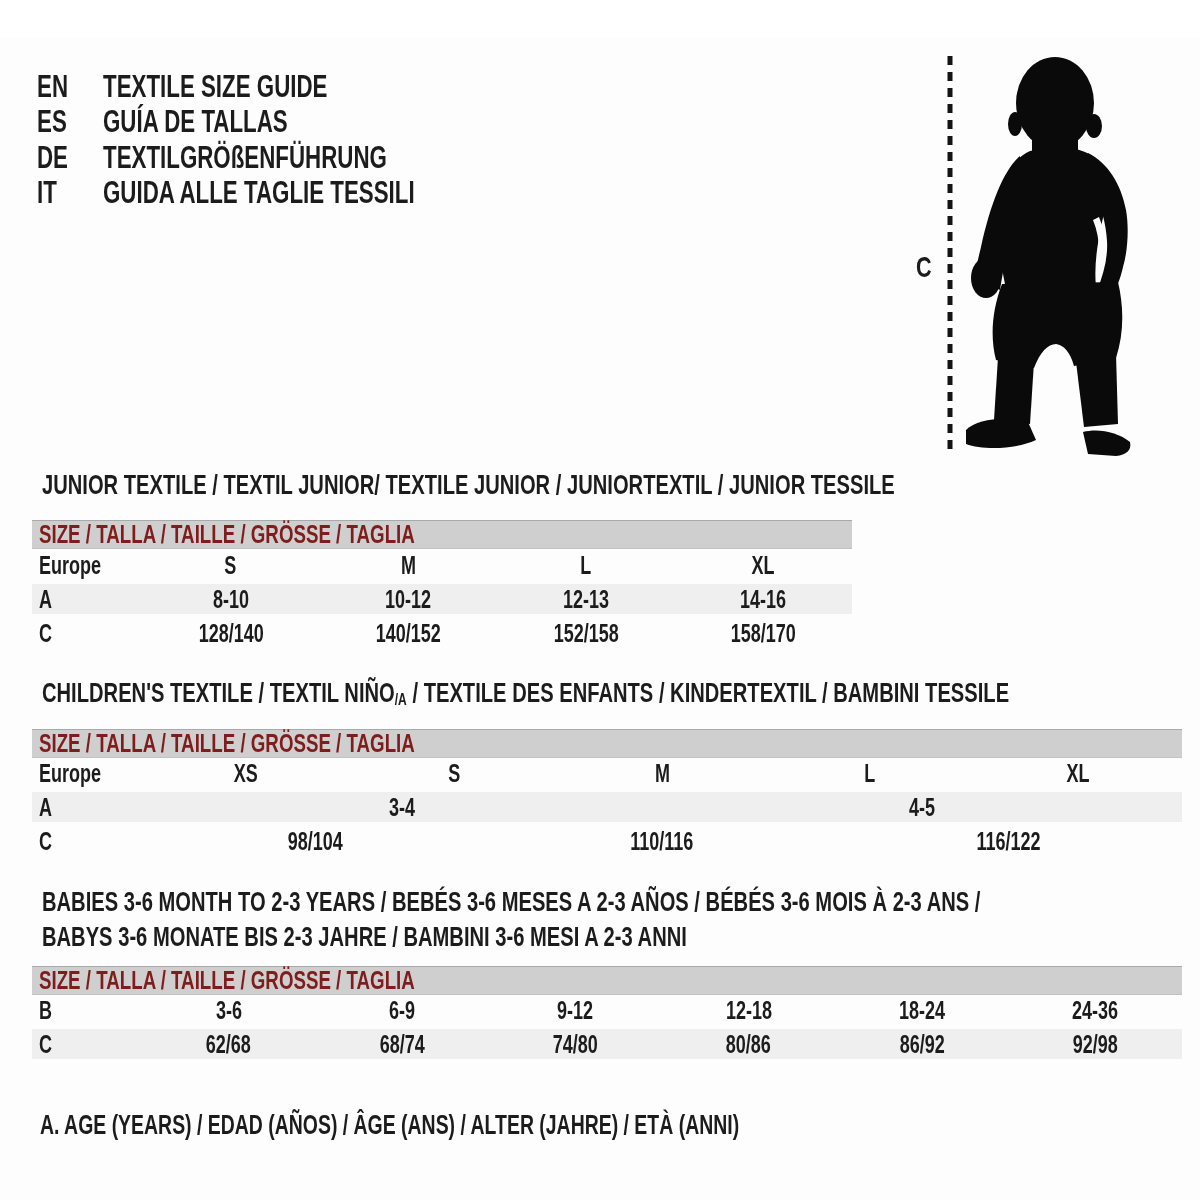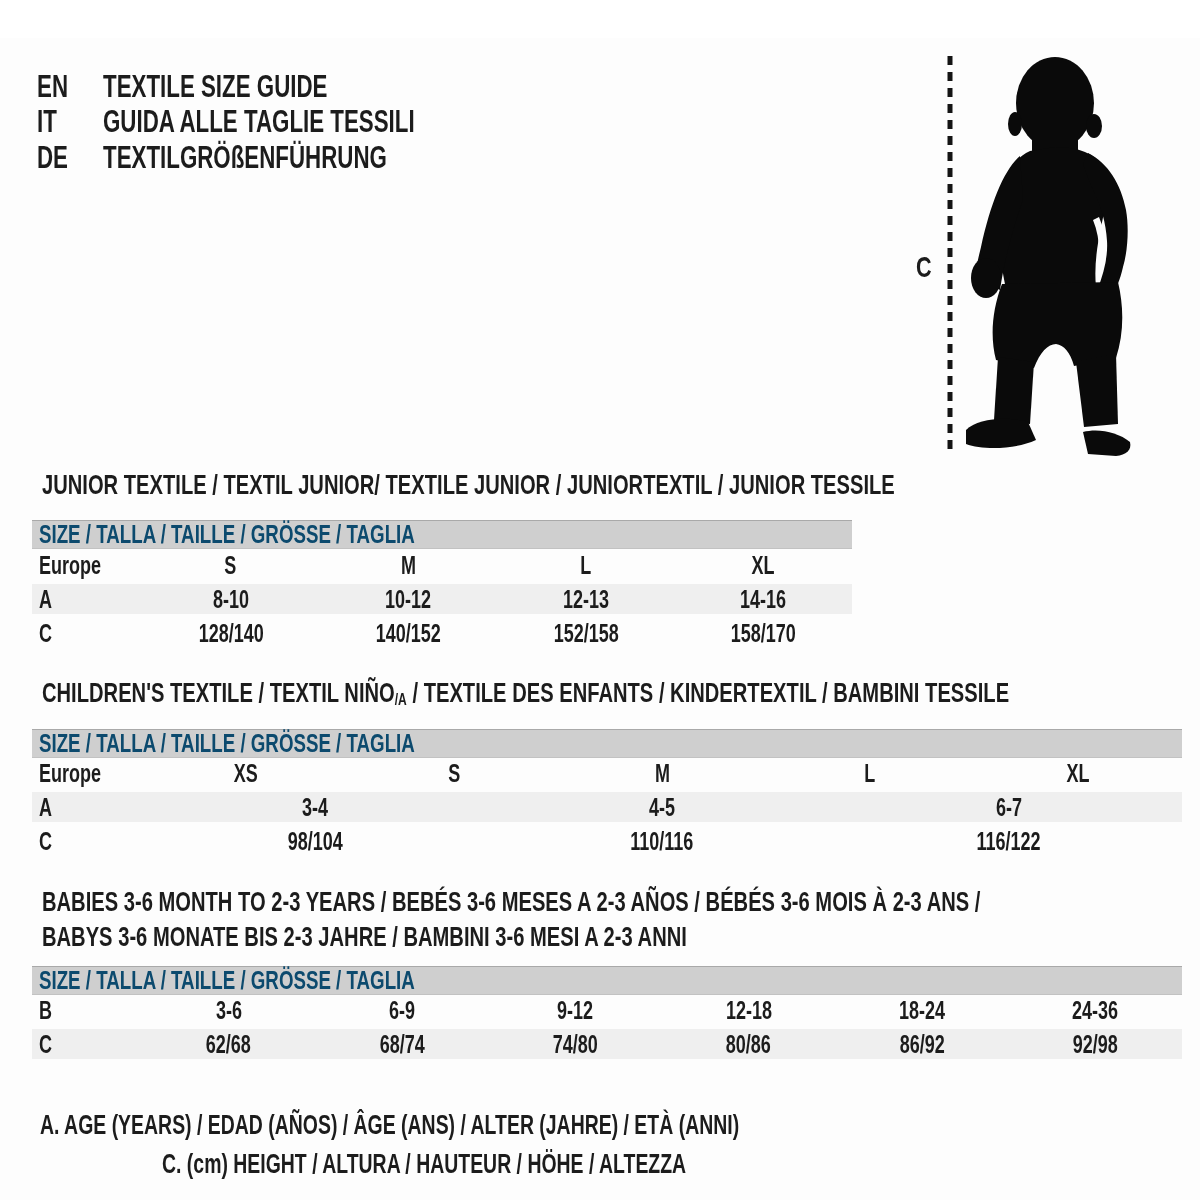--- a/index.html
+++ b/index.html
@@ -11,46 +11,50 @@
   
   .cx{display:inline-block;transform:scaleX(.72);transform-origin:0 50%;white-space:nowrap;}
   .cxc{display:inline-block;transform:scaleX(.72);transform-origin:50% 50%;white-space:nowrap;}
   .lang-row{display:flex;line-height:35.4px;font-size:31px;font-weight:bold;}
   .lang-code{flex:0 0 66px;}
   .sec-title{font-size:28px;font-weight:bold;line-height:30px;white-space:nowrap;}
   .subA{font-size:.6em;position:relative;top:.18em;}
   .size-bar{
     background:#cfcfcf;border-top:1px solid #a9a9a9;border-bottom:1px solid #c2c2c2;
     height:29px;line-height:26px;padding-left:7px;font-size:26px;font-weight:bold;
-    color:#0c4a6e;box-sizing:border-box;
+    color:#7f1d1d;box-sizing:border-box;
   }
   .trow{display:flex;align-items:center;height:30px;font-size:25px;font-weight:bold;}
   .trow.alt{background:#efefef;}
   .tlabel{flex:0 0 110px;padding-left:7px;box-sizing:border-box;text-align:left;}
   .tcell{flex:1;text-align:center;}
-  .legend-line{font-size:27px;font-weight:bold;line-height:39px;text-align:center;}
+  .legend-line{font-size:27px;font-weight:bold;line-height:39px;}
   .c-marker{font-size:30px;font-weight:bold;}
 </style>
 </head>
 <body>
 
 <div id="canvas">
 
   <div class="abs" style="left:37px;top:31px;">
     <div class="lang-row">
       <span class="lang-code"><span class="cx">EN</span></span>
       <span><span class="cx">TEXTILE SIZE GUIDE</span></span>
     </div>
     <div class="lang-row">
-      <span class="lang-code"><span class="cx">IT</span></span>
-      <span><span class="cx">GUIDA ALLE TAGLIE TESSILI</span></span>
+      <span class="lang-code"><span class="cx">ES</span></span>
+      <span><span class="cx">GUÍA DE TALLAS</span></span>
     </div>
     <div class="lang-row">
       <span class="lang-code"><span class="cx">DE</span></span>
       <span><span class="cx">TEXTILGRÖßENFÜHRUNG</span></span>
+    </div>
+    <div class="lang-row">
+      <span class="lang-code"><span class="cx">IT</span></span>
+      <span><span class="cx">GUIDA ALLE TAGLIE TESSILI</span></span>
     </div>
   </div>
 
   <div class="abs c-marker" style="left:916px;top:212px;">
     <span class="cx">C</span>
   </div>
 
   <svg class="abs" style="left:938px;top:12px;" width="212" height="406" viewBox="0 0 212 406">
     <line x1="12" y1="6" x2="12" y2="402" stroke="#141414" stroke-width="5" stroke-dasharray="9 7"></line>
     <g fill="#0a0a0a">
@@ -110,21 +114,20 @@
     <span class="tcell"><span class="cxc">XS</span></span>
     <span class="tcell"><span class="cxc">S</span></span>
     <span class="tcell"><span class="cxc">M</span></span>
     <span class="tcell"><span class="cxc">L</span></span>
     <span class="tcell"><span class="cxc">XL</span></span>
   </div>
   <div class="abs trow alt" style="left:32px;top:754px;width:1150px;">
     <span class="tlabel"><span class="cx">A</span></span>
     <span class="tcell"><span class="cxc">3-4</span></span>
     <span class="tcell"><span class="cxc">4-5</span></span>
-    <span class="tcell"><span class="cxc">6-7</span></span>
   </div>
   <div class="abs trow" style="left:32px;top:788px;width:1150px;">
     <span class="tlabel"><span class="cx">C</span></span>
     <span class="tcell"><span class="cxc">98/104</span></span>
     <span class="tcell"><span class="cxc">110/116</span></span>
     <span class="tcell"><span class="cxc">116/122</span></span>
   </div>
 
   <div class="abs sec-title" style="left:42px;top:846px;line-height:35px;">
     <div><span class="cx">BABIES 3-6 MONTH TO 2-3 YEARS / BEBÉS 3-6 MESES A 2-3 AÑOS / BÉBÉS 3-6 MOIS À 2-3 ANS /</span></div>
@@ -149,18 +152,15 @@
     <span class="tcell"><span class="cxc">74/80</span></span>
     <span class="tcell"><span class="cxc">80/86</span></span>
     <span class="tcell"><span class="cxc">86/92</span></span>
     <span class="tcell"><span class="cxc">92/98</span></span>
   </div>
 
   <div class="abs" style="left:40px;top:1068px;">
     <div class="legend-line">
       <span class="cx">A. AGE (YEARS) / EDAD (AÑOS) / ÂGE (ANS) / ALTER (JAHRE) / ETÀ (ANNI)</span>
     </div>
-    <div class="legend-line">
-      <span class="cx">C. (cm) HEIGHT / ALTURA / HAUTEUR / HÖHE / ALTEZZA</span>
-    </div>
   </div>
 
 </div>
 
 </body></html>

